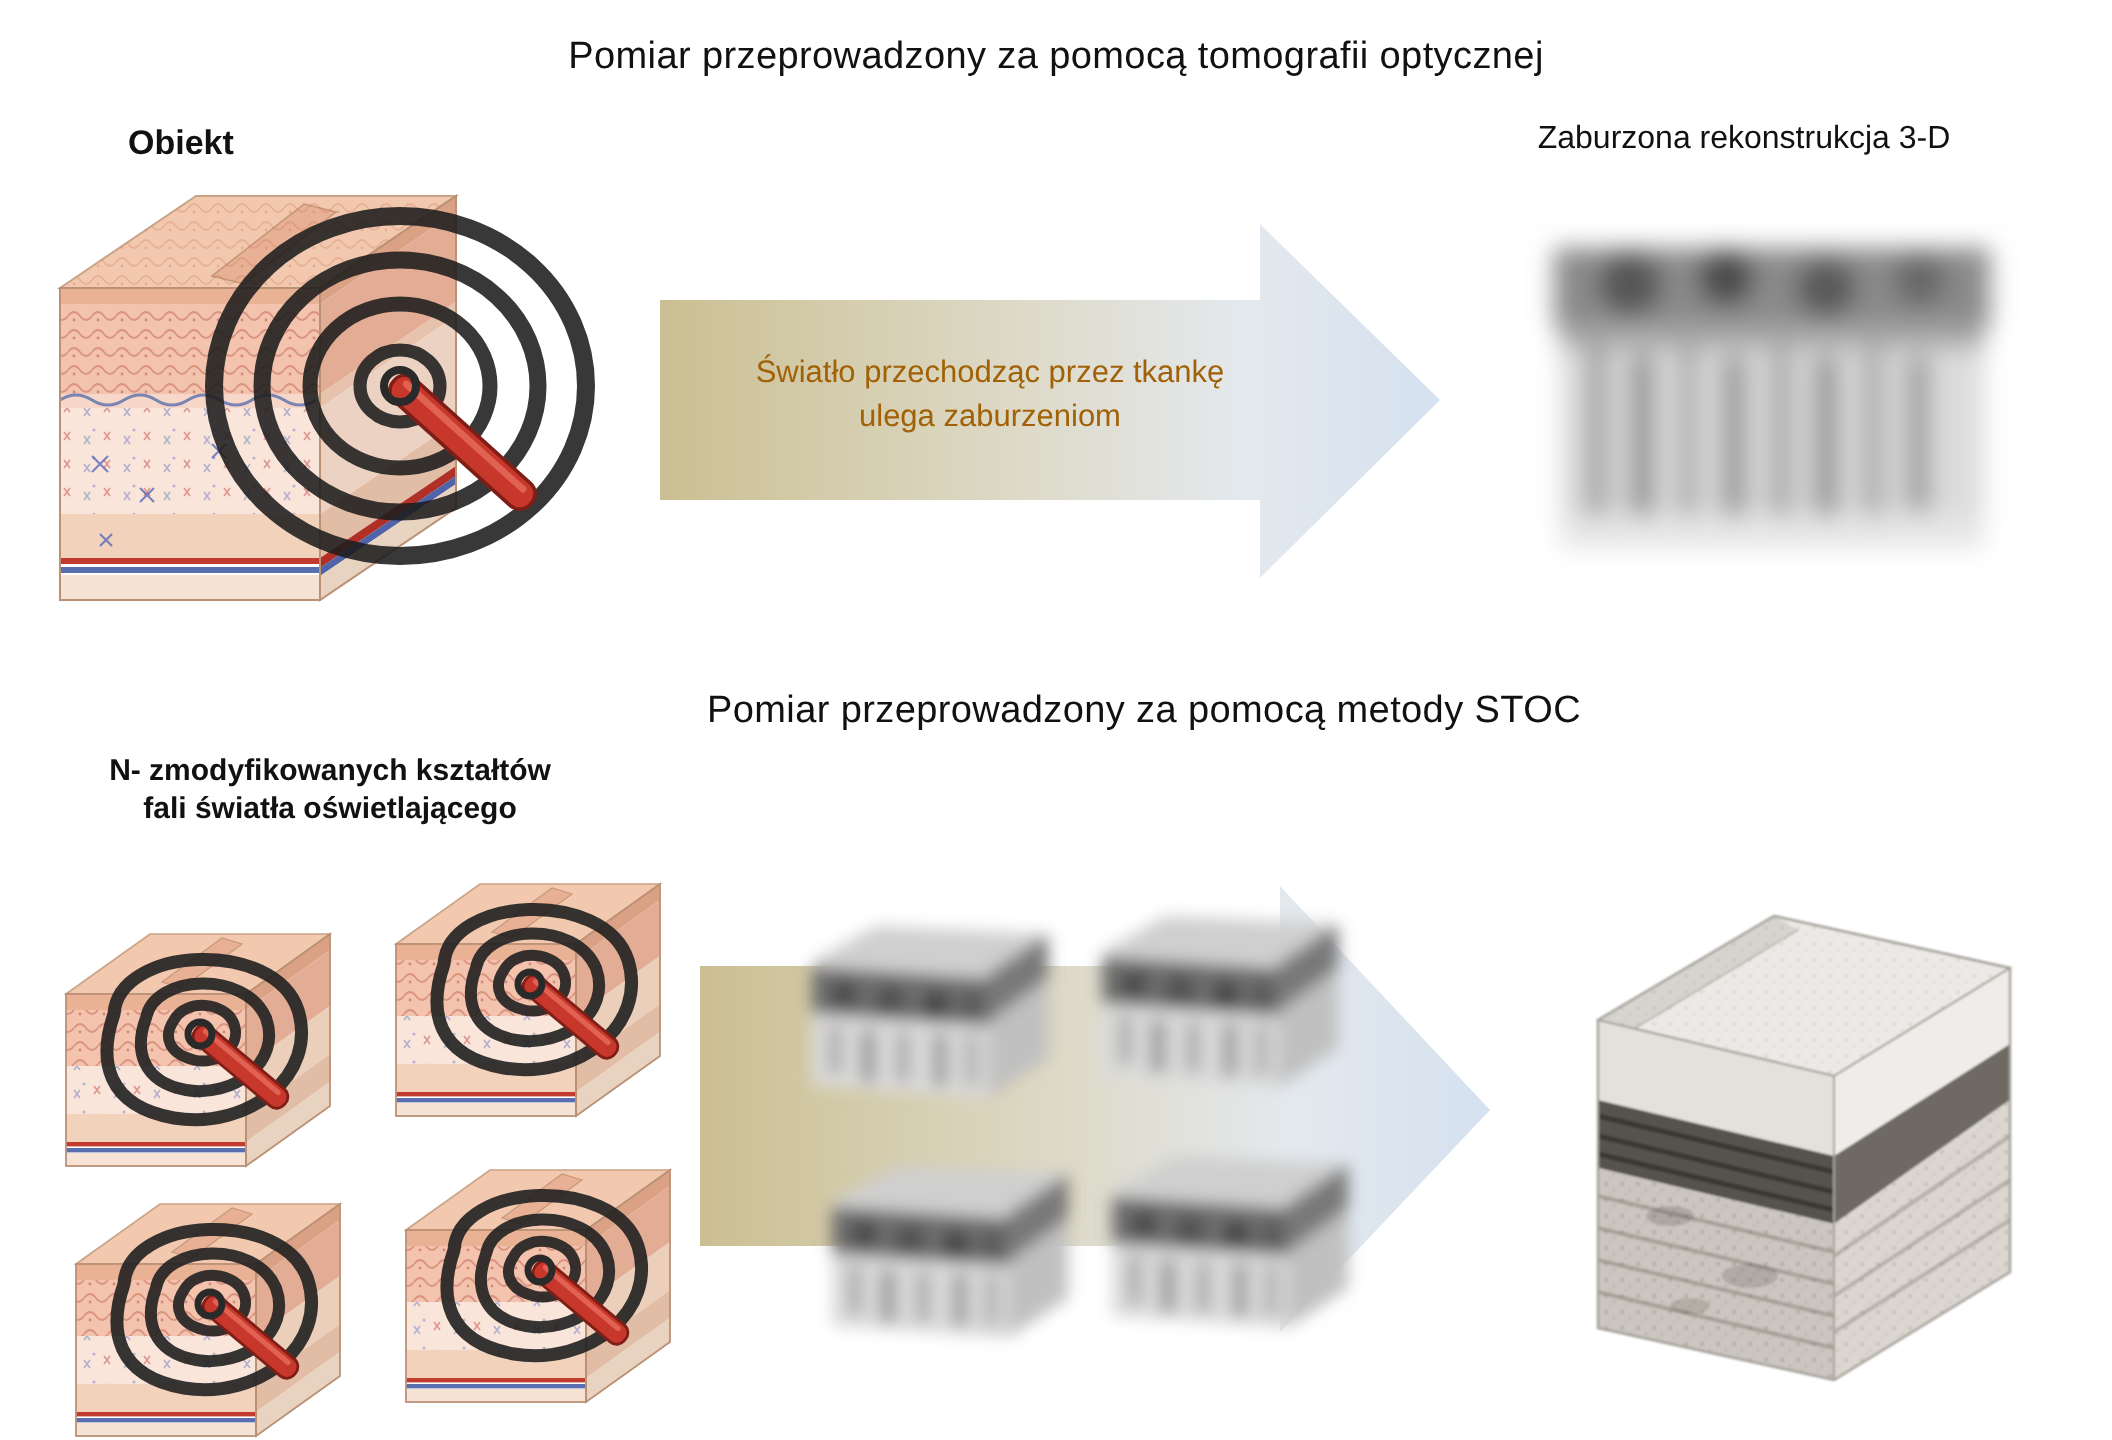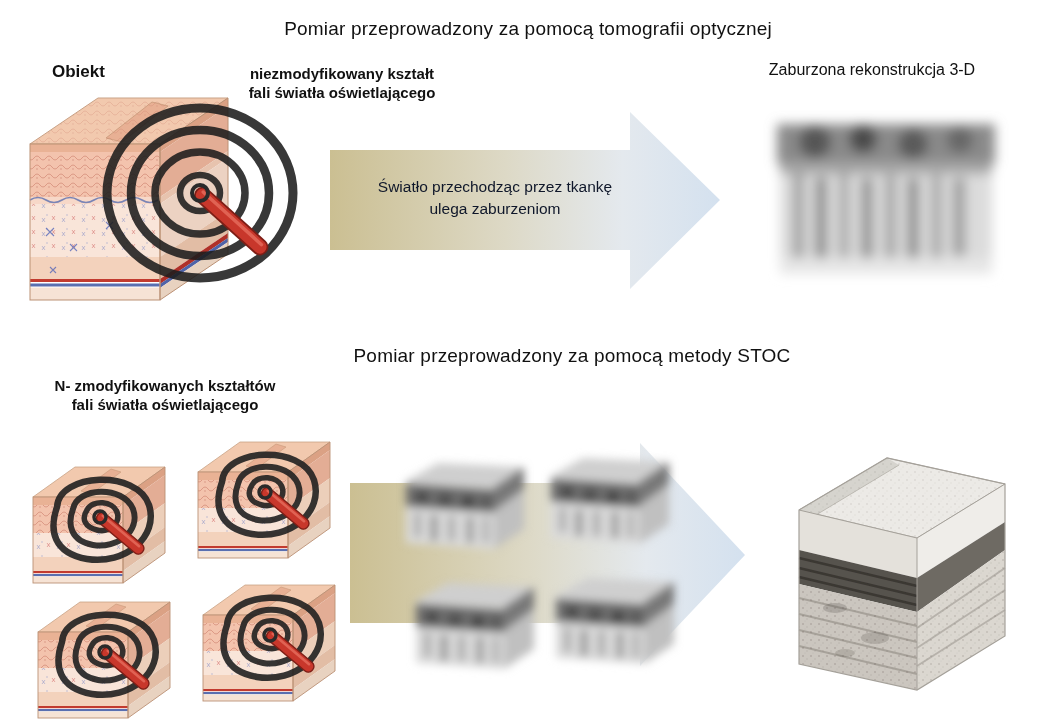--- a/index.html
+++ b/index.html
@@ -5,21 +5,21 @@
   * { margin:0; padding:0; box-sizing:border-box; }
   html,body { background:#ffffff; }
   body { font-family:"Liberation Sans", sans-serif; color:#111; }
   .page { position:relative; width:1056px; height:720px; background:#fff; overflow:hidden; }
   .abs { position:absolute; }
   svg { overflow:visible; display:block; }
   .section-title { font-weight:normal; font-size:19px; text-align:center; letter-spacing:0.2px; }
   .obj-label { font-weight:bold; font-size:17px; }
   .b-label { font-weight:bold; font-size:15px; text-align:center; line-height:1.28; }
   .r-label { font-weight:normal; font-size:16px; text-align:center; line-height:1.3; }
-  .arrow-caption { font-size:15.5px; text-align:center; line-height:1.4; color:#0f172a; }
+  .arrow-caption { font-size:15.5px; text-align:center; line-height:1.4; color:#a16207; }
 </style>
 </head>
 <body>
 
 <div class="page">
 
   <svg width="0" height="0" style="position:absolute" aria-hidden="true">
     <defs>
       <linearGradient id="gradArrow" x1="0" y1="0" x2="1" y2="0">
         <stop offset="0" stop-color="#cbbf92"></stop>
@@ -96,23 +96,22 @@
         <rect x="30" y="60" width="8" height="26" fill="#9e9e9e"></rect>
         <rect x="48" y="61" width="7" height="25" fill="#ababab"></rect>
         <rect x="66" y="62" width="8" height="26" fill="#a2a2a2"></rect>
         <rect x="82" y="62" width="7" height="26" fill="#b3b3b3"></rect>
       </g>
     </defs>
   </svg>
 
   <div class="abs section-title" style="left:0; top:18px; width:1056px;">Pomiar przeprowadzony za pomocą tomografii optycznej</div>
 
-  <div class="abs obj-label" style="left:52px; top:62px;">Obiekt</div>
-
-  <div class="abs b-label" style="left:247px; top:64px; width:190px;">niezmodyfikowany kształt fali światła oświetlającego</div>
+  <div class="abs obj-label" style="left:64px; top:62px;">Obiekt</div>
+
 
   <svg class="abs" style="left:10px; top:72px;" width="300" height="250" viewBox="0 0 300 250">
     <g>
       <polygon points="20,72 88,26 218,26 150,72" fill="#f2c9ae" stroke="#c9a387" stroke-width="1"></polygon>
       <polygon points="96,66 142,30 158,34 112,70" fill="#e8b094" stroke="#c89879" stroke-width="0.8"></polygon>
       <polygon points="20,72 88,26 218,26 150,72" fill="url(#mesh)" opacity="0.45"></polygon>
       <polygon points="150,72 218,26 218,34 150,80" fill="#dba184"></polygon>
       <polygon points="150,80 218,34 218,79 150,125" fill="#e3ad95"></polygon>
       <polygon points="150,125 218,79 218,86 150,132" fill="#e7c3ae"></polygon>
       <polygon points="150,132 218,86 218,139 150,185" fill="#ecd2c2"></polygon>

